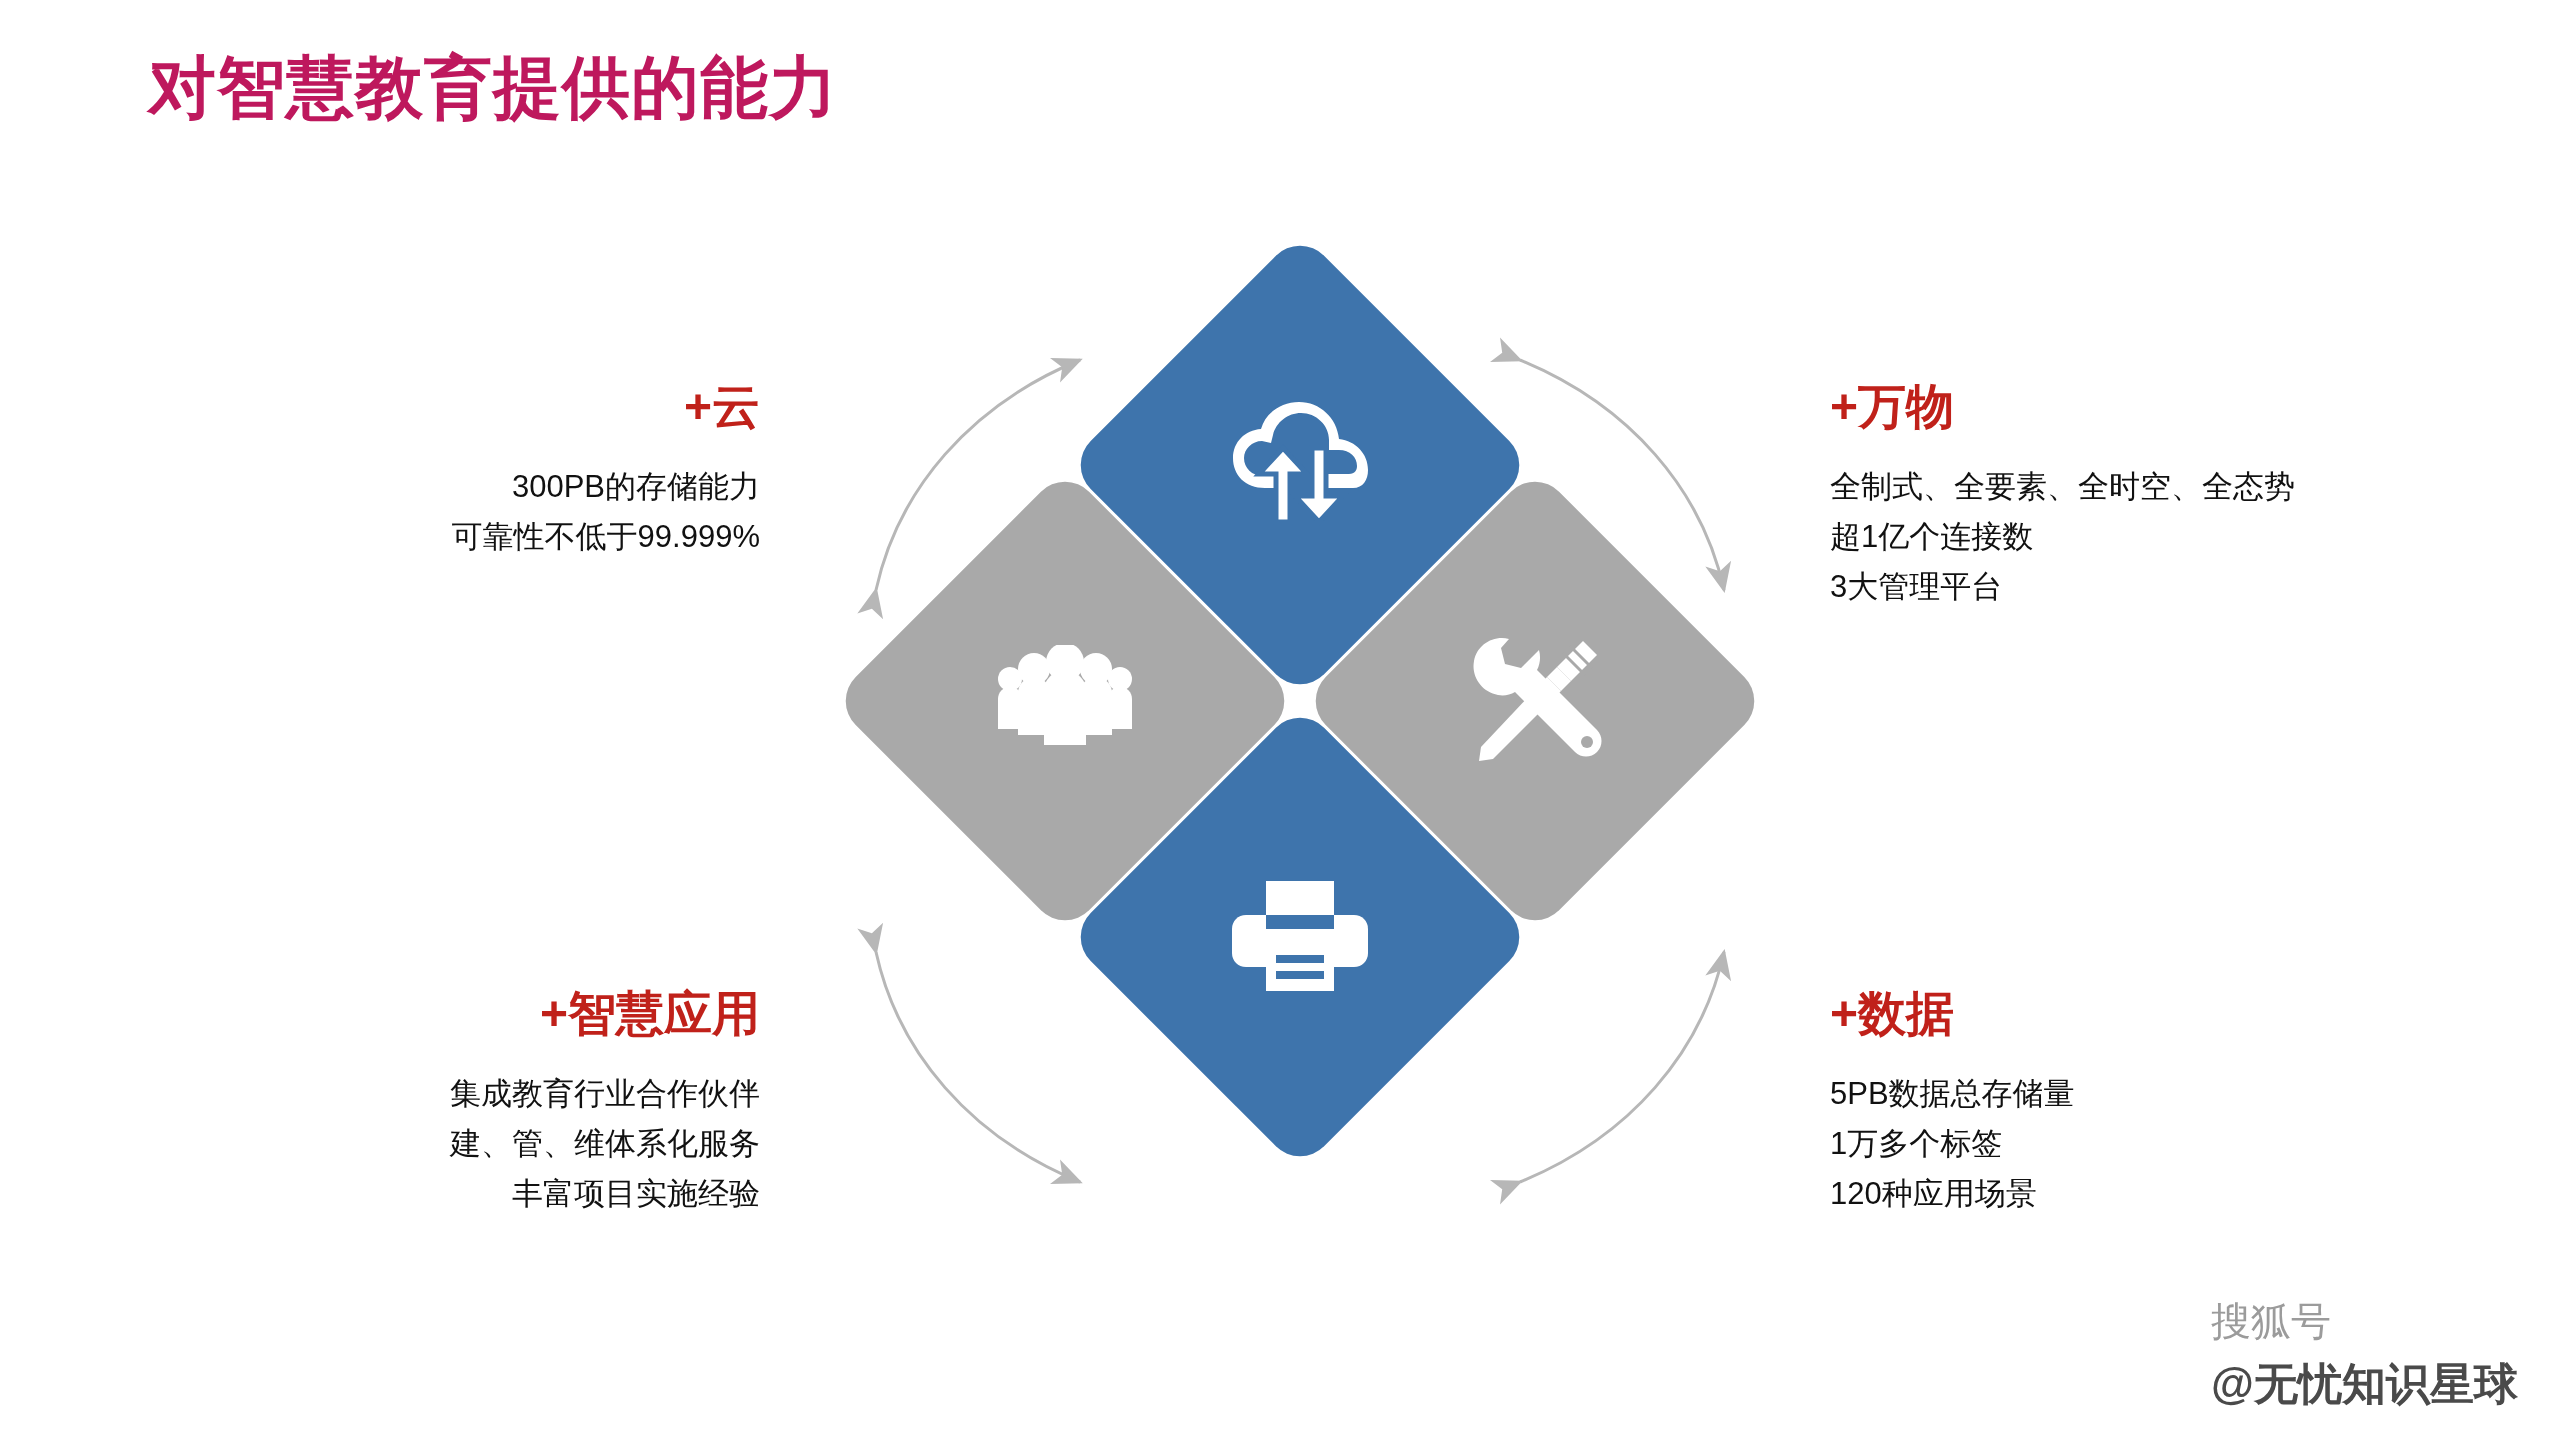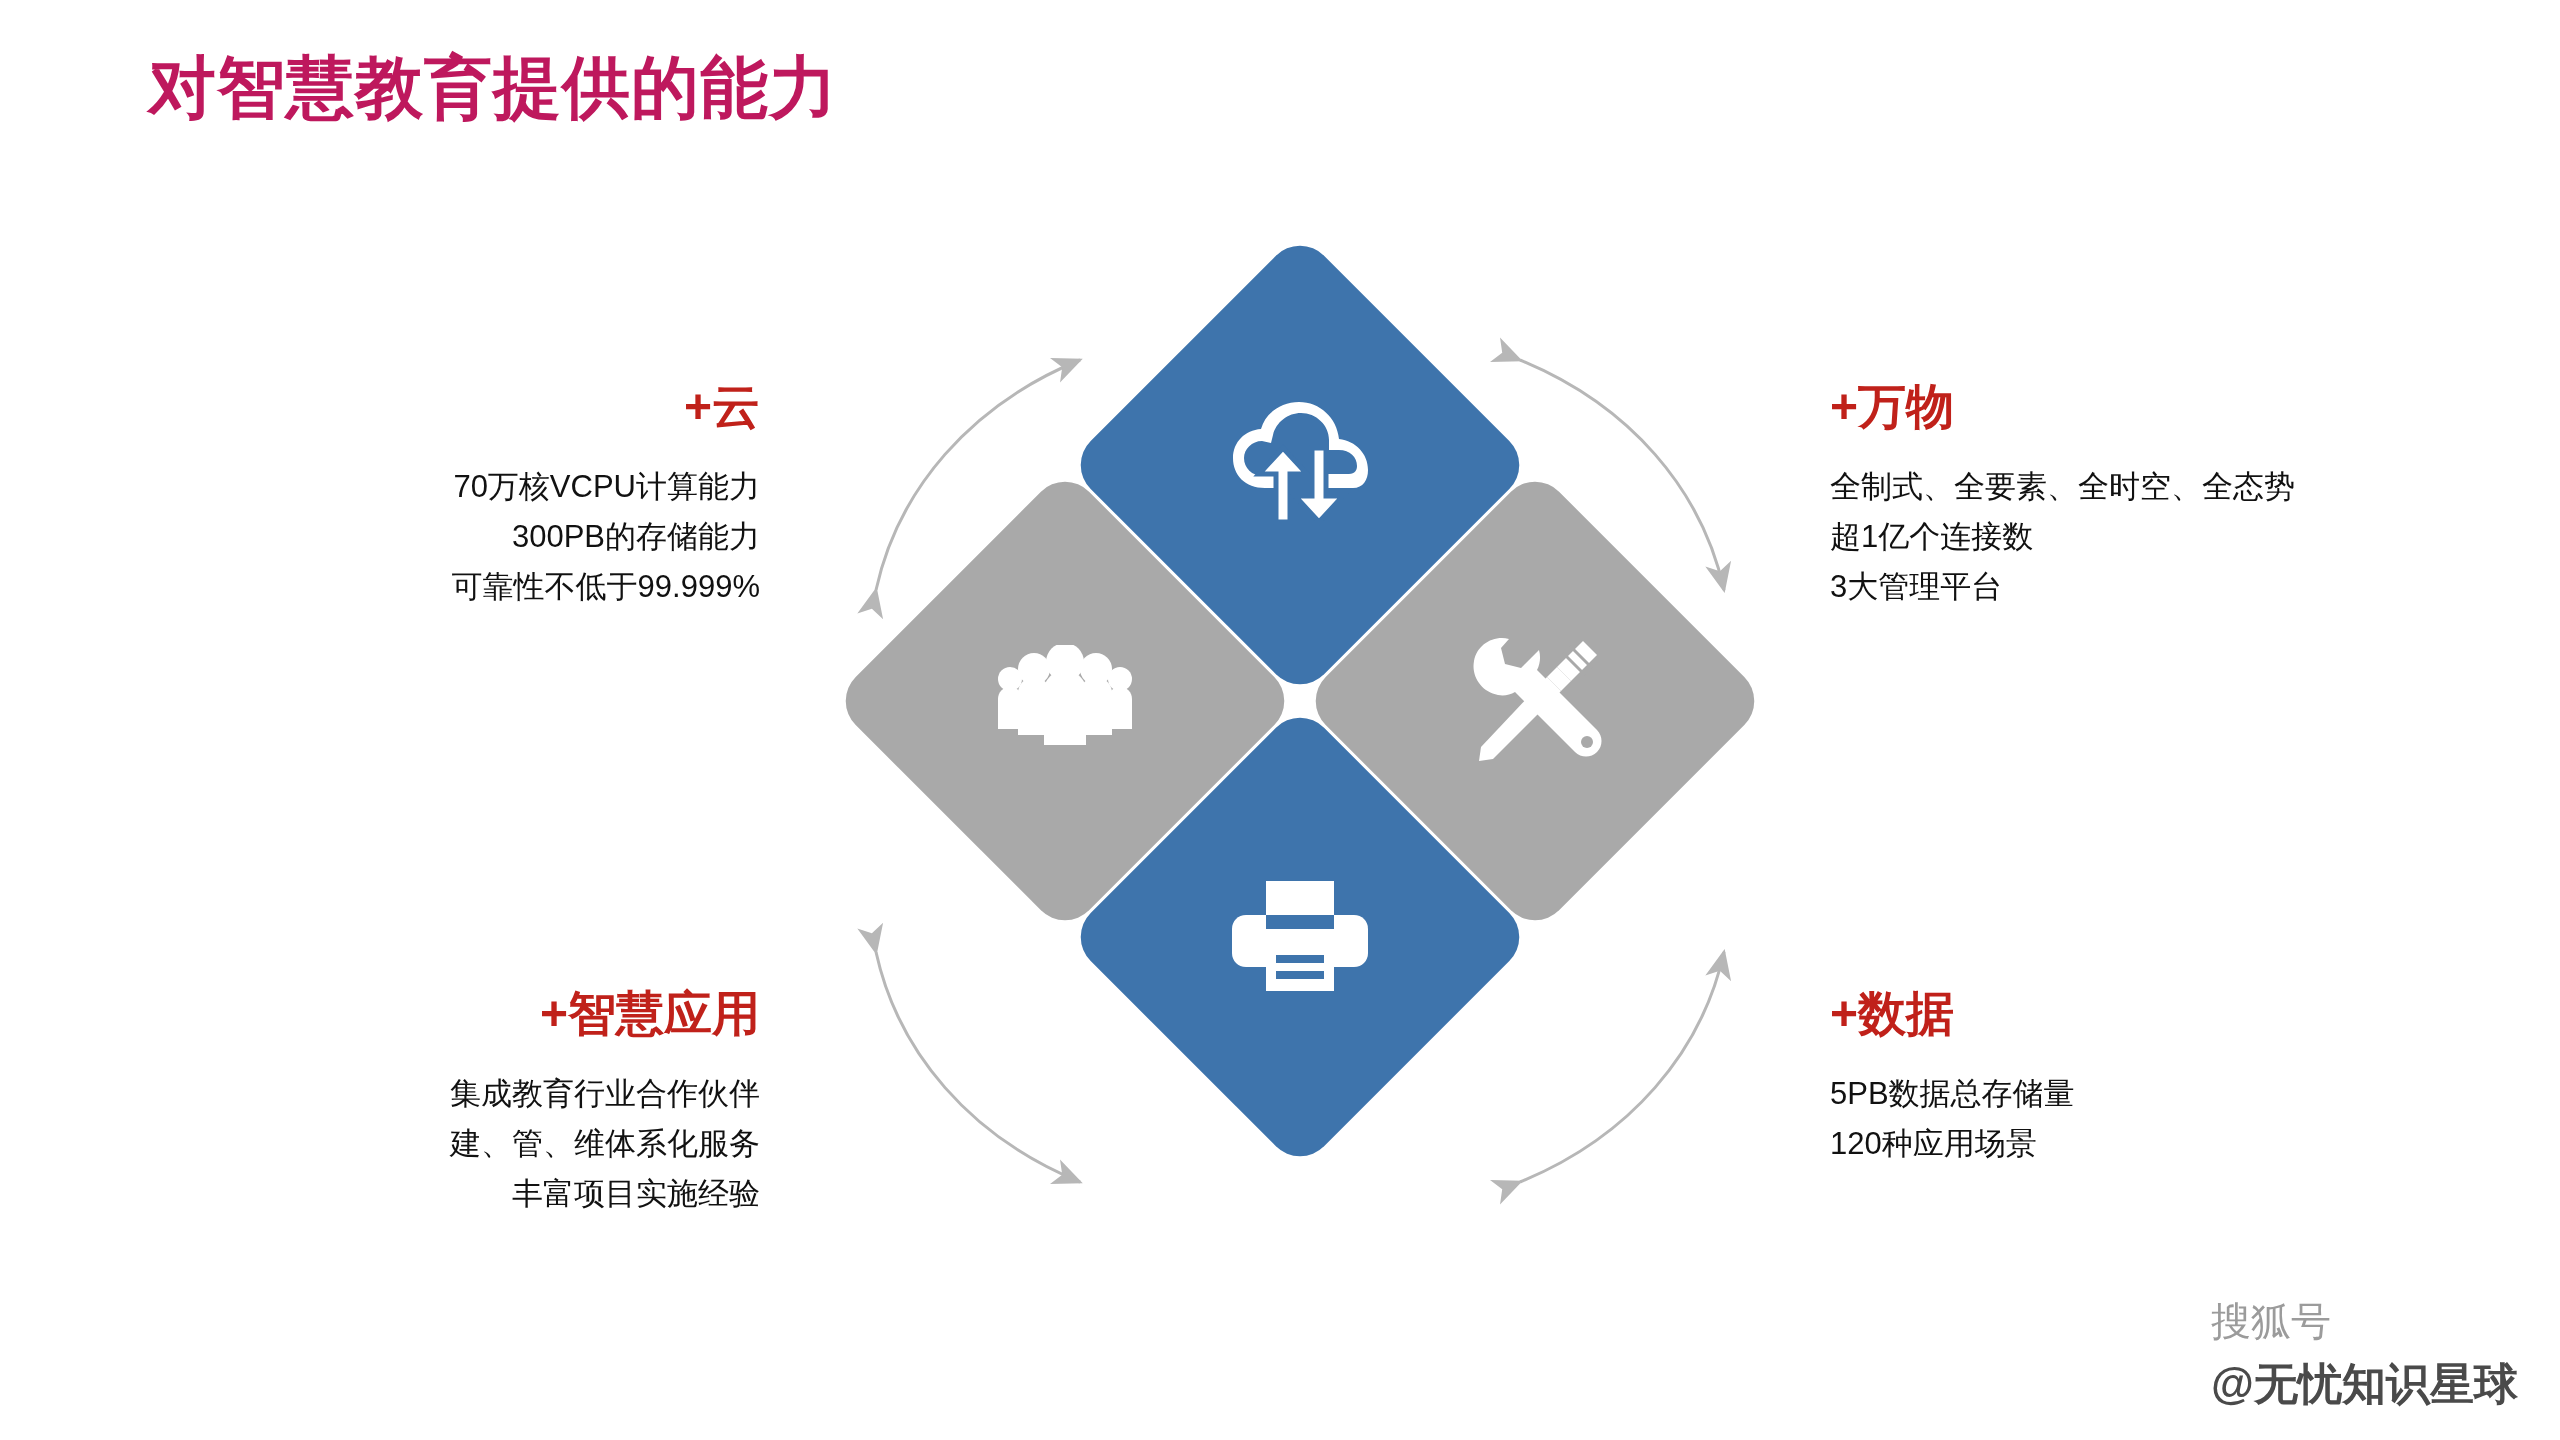--- a/index.html
+++ b/index.html
@@ -205,21 +205,20 @@
         <rect x="36" y="66" width="68" height="48" fill="#ffffff"></rect>
         <rect x="46" y="78" width="48" height="8" fill="#3e74ac"></rect>
         <rect x="46" y="94" width="48" height="8" fill="#3e74ac"></rect>
       </svg>
     </div>
   </div>
 </div>
 
 <div class="block left-col blk-cloud">
   <div class="head">+云</div>
-  <div class="line">70万核VCPU计算能力</div>
   <div class="line">300PB的存储能力</div>
   <div class="line">可靠性不低于99.999%</div>
 </div>
 
 <div class="block right-col blk-things">
   <div class="head">+万物</div>
   <div class="line">全制式、全要素、全时空、全态势</div>
   <div class="line">超1亿个连接数</div>
   <div class="line">3大管理平台</div>
 </div>
@@ -227,19 +226,20 @@
 <div class="block left-col blk-app">
   <div class="head">+智慧应用</div>
   <div class="line">集成教育行业合作伙伴</div>
   <div class="line">建、管、维体系化服务</div>
   <div class="line">丰富项目实施经验</div>
 </div>
 
 <div class="block right-col blk-data">
   <div class="head">+数据</div>
   <div class="line">5PB数据总存储量</div>
+  <div class="line">1万多个标签</div>
   <div class="line">120种应用场景</div>
 </div>
 
 <div class="watermark">
   <span class="wm-prefix">搜狐号</span>
   <span class="wm-name">@无忧知识星球</span>
 </div>
 
 </body></html>

